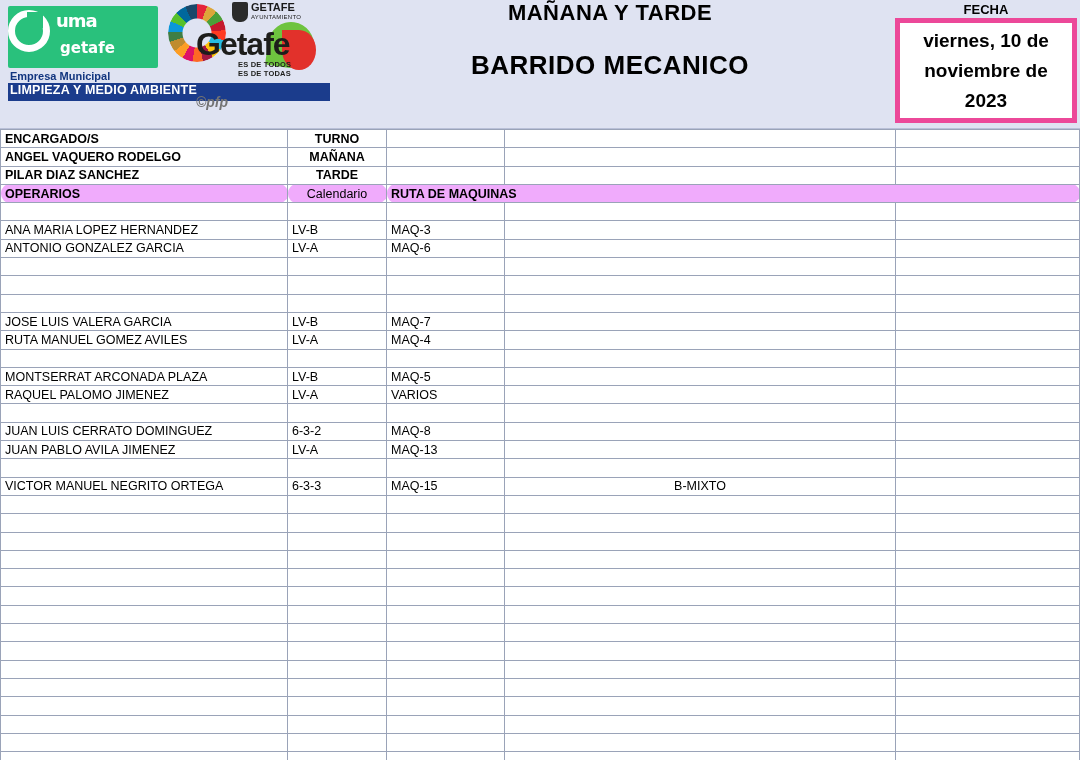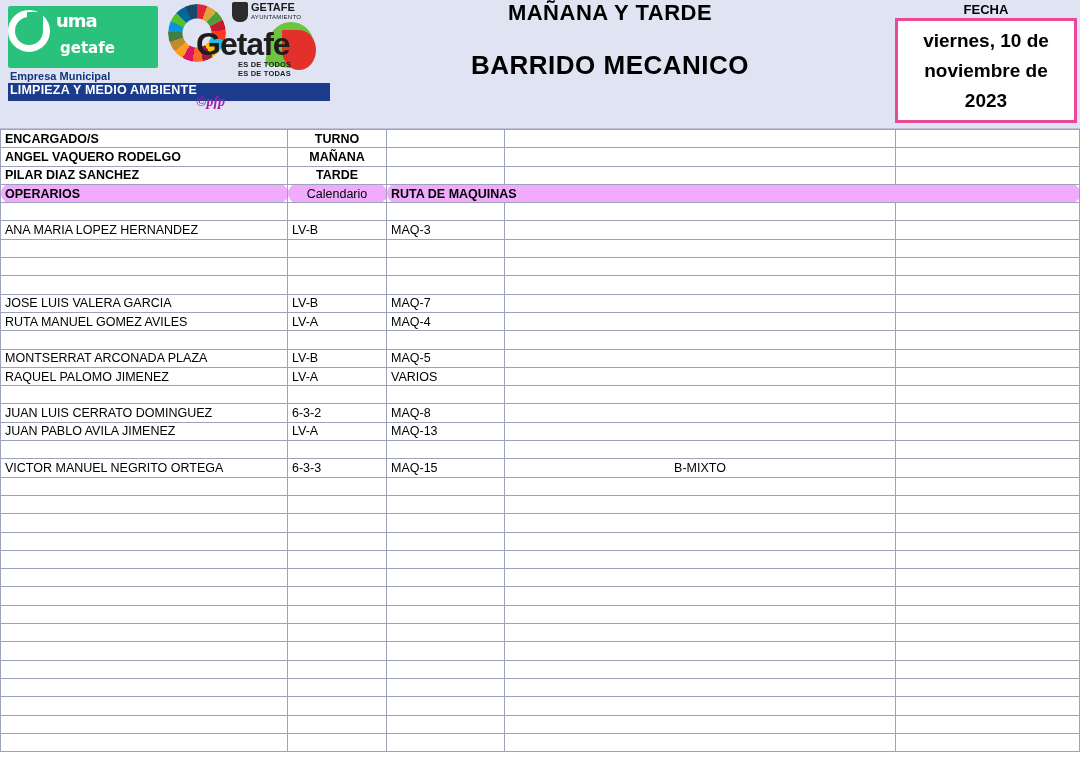--- a/index.html
+++ b/index.html
@@ -195,22 +195,22 @@
     line-height: 9px;
     letter-spacing: 0.2px;
   }
   .pfp {
     position: absolute;
     left: 196px;
     top: 94px;
     font-size: 14px;
     font-style: italic;
     font-weight: bold;
-    color: #a21caf;
-    font-family: Liberation Serif, serif;
+    color: #737373;
+    font-family: Liberation Sans, sans-serif;
   }
 
   .title-block {
     position: absolute;
     left: 340px;
     top: 0;
     width: 540px;
     text-align: center;
   }
   .title-l1 {
@@ -243,21 +243,21 @@
     font-size: 13px;
     font-weight: bold;
     color: #000;
   }
   .fecha-box {
     position: absolute;
     left: 895px;
     top: 18px;
     width: 182px;
     height: 105px;
-    border: 3px solid #ec4899;
+    border: 5px solid #ec4899;
     background: #ffffff;
     box-sizing: border-box;
     display: flex;
     align-items: center;
     justify-content: center;
     text-align: center;
     padding: 0 6px;
   }
   .fecha-box span {
     font-size: 19px;
@@ -388,20 +388,27 @@
           <td></td>
         </tr>
         <tr>
           <td class="nowrap-name">ANA MARIA LOPEZ HERNANDEZ</td>
           <td>LV-B</td>
           <td>MAQ-3</td>
           <td class="center"></td>
           <td></td>
         </tr>
         <tr>
+          <td class="nowrap-name">ANTONIO GONZALEZ GARCIA</td>
+          <td>LV-A</td>
+          <td>MAQ-6</td>
+          <td class="center"></td>
+          <td></td>
+        </tr>
+        <tr>
           <td class="nowrap-name"></td>
           <td></td>
           <td></td>
           <td class="center"></td>
           <td></td>
         </tr>
         <tr>
           <td class="nowrap-name"></td>
           <td></td>
           <td></td>

